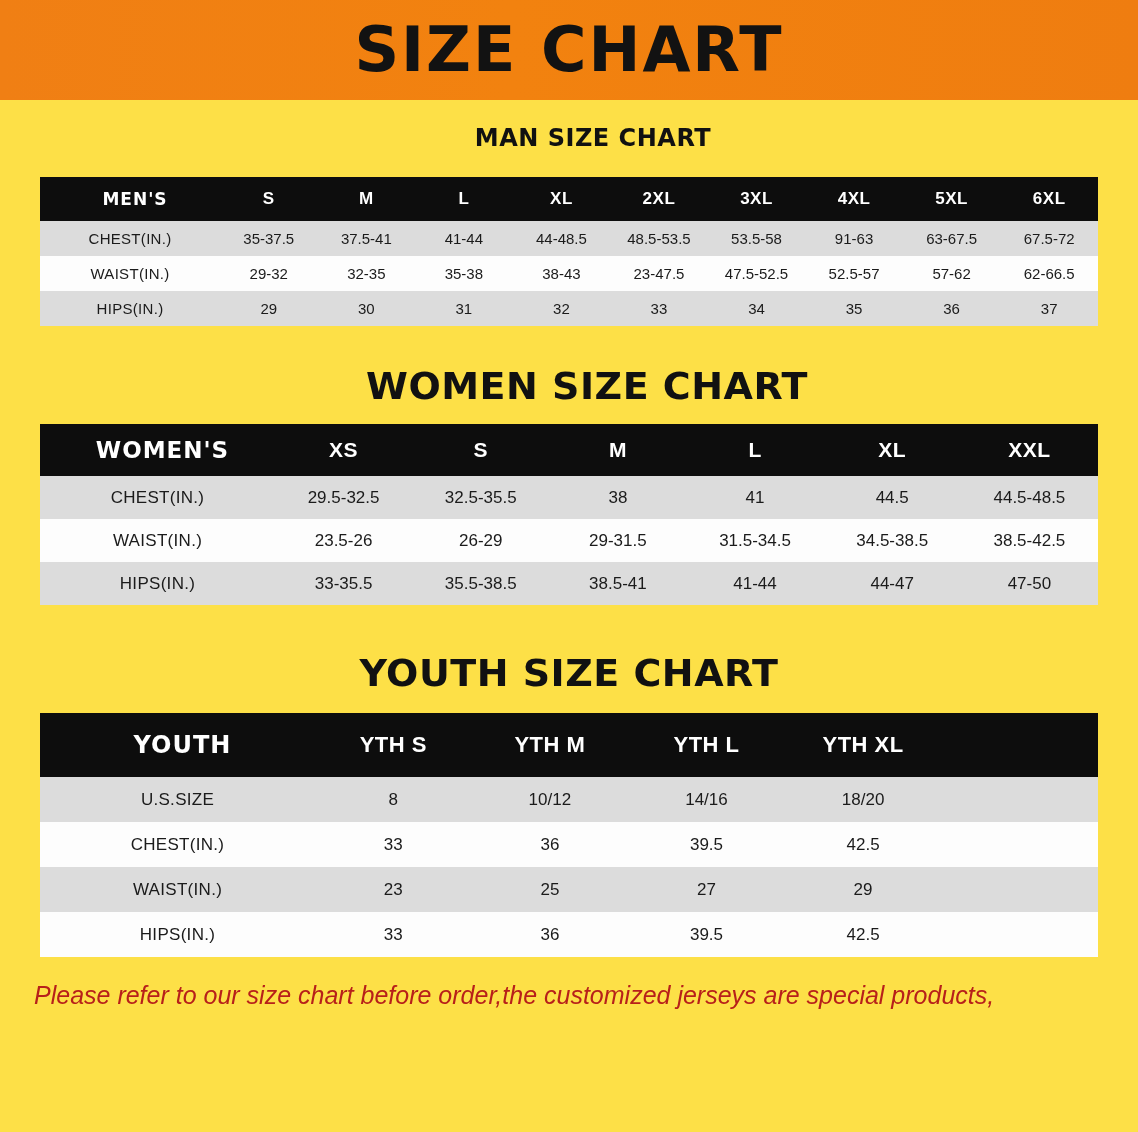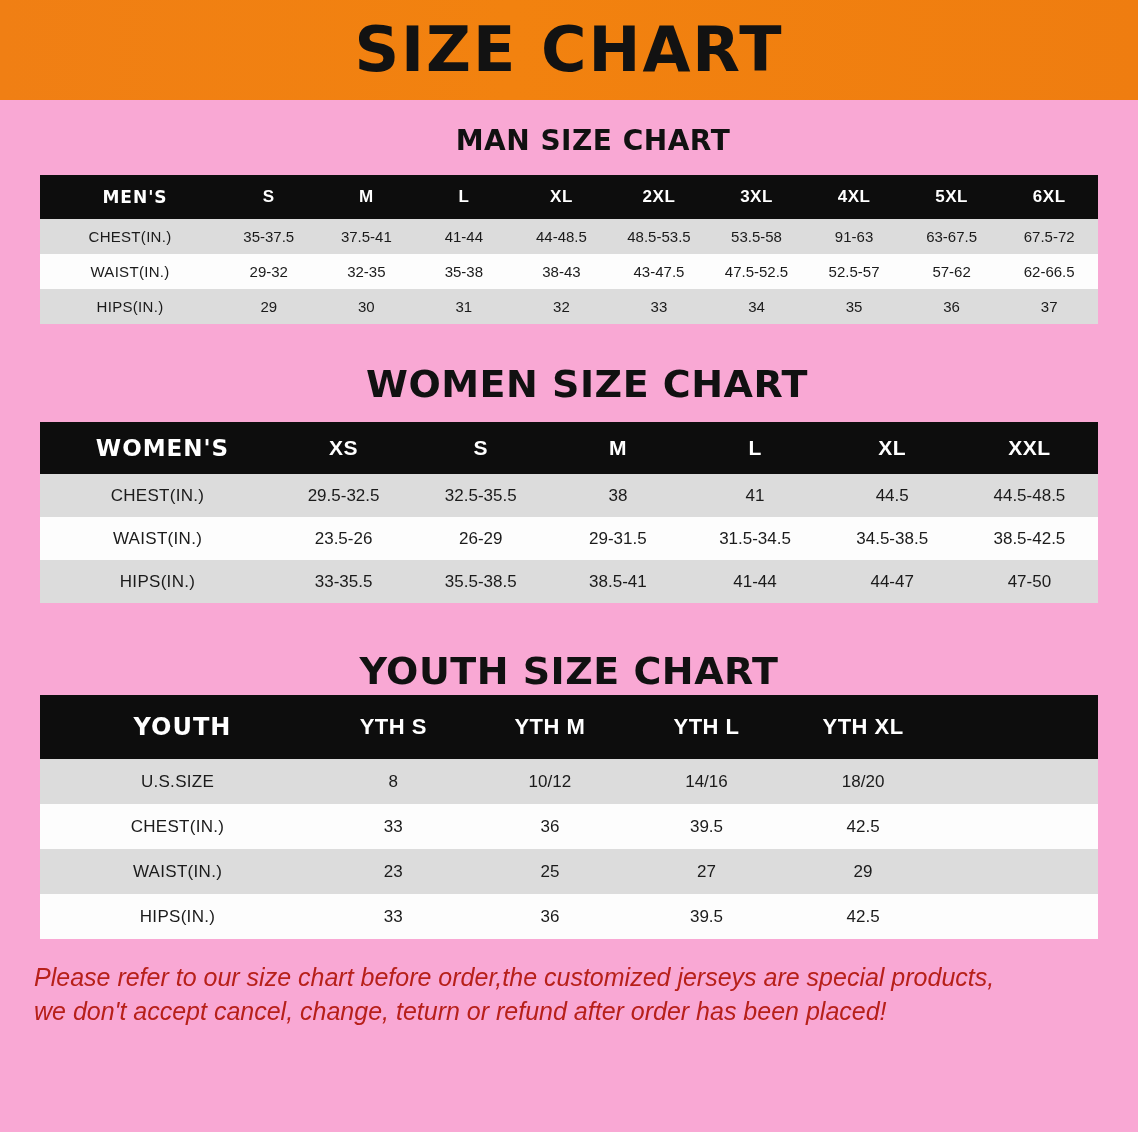--- a/index.html
+++ b/index.html
@@ -11,21 +11,21 @@
     height: 1132px;
     background: #ffffff;
     font-family: "Liberation Sans", sans-serif;
     color: #111111;
     overflow: hidden;
   }
   .page {
     position: relative;
     width: 1138px;
     height: 1132px;
-    background: #f9a8d4;
+    background: #fde047;
   }
 
   
   .banner {
     width: 100%;
     height: 100px;
     background: linear-gradient(90deg, #f07f14 0%, #f2820f 45%, #ef7d10 100%);
     display: flex;
     align-items: center;
     justify-content: center;
@@ -41,23 +41,23 @@
   }
 
   
   .section-heading {
     text-align: center;
     font-family: "DejaVu Sans", sans-serif;
     font-weight: bold;
     color: #111111;
     letter-spacing: 0.5px;
   }
-  .h-man   { font-size: 28px; margin: 24px 0 18px 0; padding-left: 48px; }
+  .h-man   { font-size: 24px; margin: 24px 0 25px 0; padding-left: 48px; }
   .h-women { font-size: 38px; margin: 38px 0 16px 0; padding-left: 36px; }
-  .h-youth { font-size: 38px; margin: 46px 0 2px 0; }
+  .h-youth { font-size: 38px; margin: 46px 0 18px 0; }
 
   
   .tbl-wrap {
     padding: 0 40px;
   }
   table.sizetbl {
     width: 1058px;
     border-collapse: collapse;
     table-layout: fixed;
   }
@@ -171,21 +171,21 @@
           <td>91-63</td>
           <td>63-67.5</td>
           <td>67.5-72</td>
         </tr>
         <tr class="plain">
           <td class="firstcol">WAIST(IN.)</td>
           <td>29-32</td>
           <td>32-35</td>
           <td>35-38</td>
           <td>38-43</td>
-          <td>43-47.5</td>
+          <td>23-47.5</td>
           <td>47.5-52.5</td>
           <td>52.5-57</td>
           <td>57-62</td>
           <td>62-66.5</td>
         </tr>
         <tr class="shade">
           <td class="firstcol">HIPS(IN.)</td>
           <td>29</td>
           <td>30</td>
           <td>31</td>
@@ -291,16 +291,15 @@
           <td>39.5</td>
           <td>42.5</td>
           <td></td>
         </tr>
       </tbody>
     </table>
   </div>
 
   <div class="note">
     <span class="line">Please refer to our size chart before order,the customized jerseys are special products,</span>
-    <span class="line">we don't accept cancel, change, teturn or refund after order has been placed!</span>
   </div>
 
 </div>
 
 </body></html>

